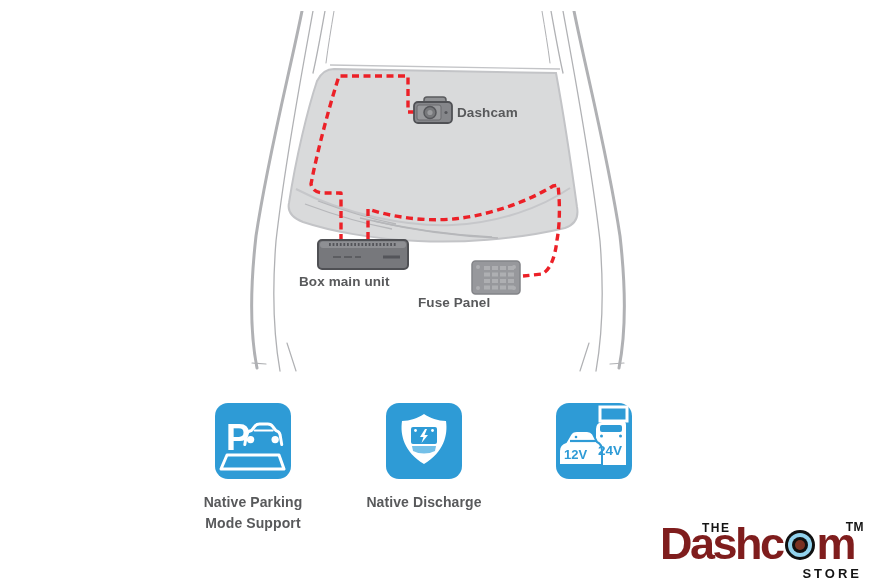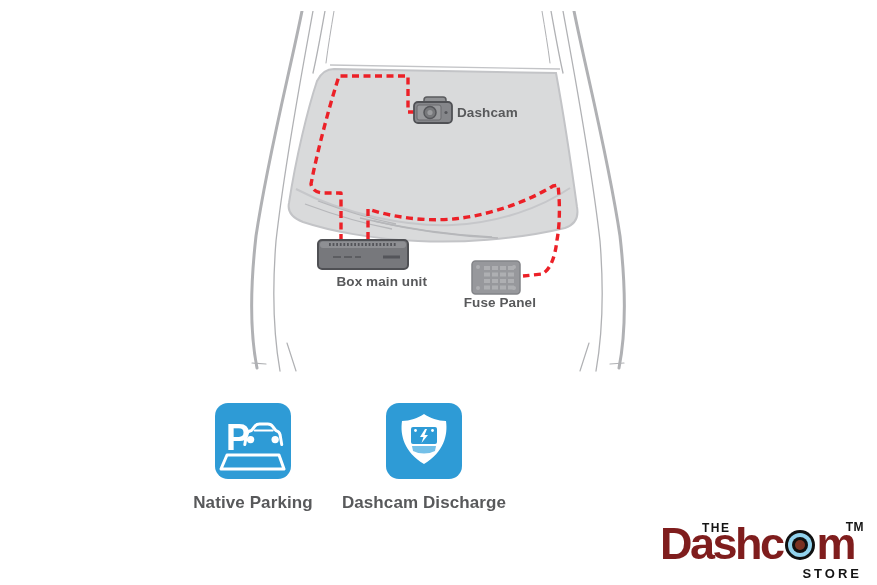--- a/index.html
+++ b/index.html
@@ -7,29 +7,29 @@
   body { font-family:"Liberation Sans", sans-serif; }
   .stage {
     position:relative; width:877px; height:585px; background:#ffffff;
     overflow:hidden; margin:11px auto;
   }
   .diagram-svg { position:absolute; left:0; top:0; }
   .dev-label {
     position:absolute; font-weight:bold; color:#58595b; font-size:13.5px;
     letter-spacing:.1px; white-space:nowrap;
   }
-  .dev-label.centered { text-align:right; }
+  .dev-label.centered { text-align:left; }
   .feature {
     position:absolute; width:180px; display:flex; flex-direction:column;
     align-items:center;
   }
   .feature .icon-wrap { width:76px; height:76px; }
   .feature .caption {
     margin-top:13px; text-align:center; font-weight:bold; color:#58595b;
-    font-size:17px; line-height:21px; letter-spacing:.1px;
+    font-size:14px; line-height:21px; letter-spacing:.1px;
   }
   
   .logo { position:absolute; left:660px; top:499px; width:210px; height:74px; }
   .logo-the {
     position:absolute; left:42px; top:11px; font-size:12px; font-weight:bold;
     letter-spacing:1.5px; color:#141414;
   }
   .logo-word {
     position:absolute; left:0; top:8px; font-size:45px; font-weight:bold;
     letter-spacing:-2.5px; color:#7f1d1d; white-space:nowrap; line-height:52px;
@@ -155,42 +155,65 @@
           <path d="M1,25 L3,13 Q4,9 9,8 L13,3 Q15,0 19,0 L29,0 Q33,0 35,3 L39,8 Q43,9 44,13 L46,25"></path>
           <path d="M13,8 L35,8" stroke-width="2.4"></path>
           <circle cx="8" cy="19" r="4.5" fill="#ffffff" stroke="none"></circle>
           <circle cx="38" cy="19" r="4.5" fill="#ffffff" stroke="none"></circle>
         </g>
         <path d="M12,52 L64,52 L69,66 L6,66 Z" fill="none" stroke="#ffffff" stroke-width="3" stroke-linejoin="round"></path>
       </svg>
     </div>
     <div class="caption">
       <div>Native Parking</div>
+      <div>Mode Support</div>
     </div>
   </div>
 
   <div class="feature" style="left:334px; top:392px;">
     <div class="icon-wrap">
       <svg width="76" height="76" viewBox="0 0 76 76">
         <rect width="76" height="76" rx="13" fill="#2E9BD6"></rect>
         <path d="M38,11 C44,15 52,18 60,18 C62,32 58,49 38,61 C18,49 14,32 16,18
                  C24,18 32,15 38,11 Z" fill="#ffffff"></path>
         <rect x="25" y="24" width="26" height="17" rx="2" fill="#2E9BD6"></rect>
         <circle cx="29.5" cy="27.5" r="1.4" fill="#ffffff"></circle>
         <circle cx="46.5" cy="27.5" r="1.4" fill="#ffffff"></circle>
         <path d="M39,26 L34,34 L37.5,34 L35.5,40 L42,32 L38.5,32 L41,26 Z" fill="#ffffff"></path>
         <path d="M26,43 L50,43 L49,48 Q44,50.5 38,50.5 Q32,50.5 27,48 Z" fill="#74C0E8"></path>
       </svg>
     </div>
     <div class="caption">
-      <div>Dashcam Discharge</div>
+      <div>Native Discharge</div>
     </div>
   </div>
 
   <div class="feature" style="left:504px; top:392px;">
+    <div class="icon-wrap">
+      <svg width="76" height="76" viewBox="0 0 76 76">
+        <rect width="76" height="76" rx="13" fill="#2E9BD6"></rect>
+
+        <g>
+          <rect x="44" y="4" width="27" height="14" fill="#2E9BD6" stroke="#ffffff" stroke-width="3"></rect>
+          <path d="M40,62 L40,26 Q40,20 46,19 L66,18 Q70,18 70,22 L70,62 Z" fill="#ffffff"></path>
+          <rect x="44" y="22" width="22" height="7" rx="2" fill="#2E9BD6"></rect>
+          <circle cx="45.5" cy="33" r="1.5" fill="#2E9BD6"></circle>
+          <circle cx="64.5" cy="33" r="1.5" fill="#2E9BD6"></circle>
+        </g>
+
+        <g>
+          <path d="M3,62 L3,48 Q3,41 10,39 L14,32 Q16,28 21,28 L31,28 Q35,28 37,31
+                   L41,39 Q46,41 46,48 L46,62 Z" fill="#ffffff" stroke="#2E9BD6" stroke-width="2"></path>
+          <path d="M14,38 L41,38" stroke="#2E9BD6" stroke-width="2.2"></path>
+          <circle cx="20" cy="34" r="1.3" fill="#2E9BD6"></circle>
+        </g>
+        <text x="8" y="56" font-family="Liberation Sans, sans-serif" font-size="13" font-weight="bold" fill="#2E9BD6">12V</text>
+        <text x="42" y="52" font-family="Liberation Sans, sans-serif" font-size="13.5" font-weight="bold" fill="#2E9BD6">24V</text>
+      </svg>
+    </div>
     <div class="caption">
     </div>
   </div>
 
   <div class="logo">
     <span class="logo-the">THE</span>
     <div class="logo-word"><span>Dashc</span><span class="lens"><span class="lens-ring"></span><span class="lens-iris"></span><span class="lens-pupil"></span></span><span>m</span></div>
     <span class="logo-tm">TM</span>
     <span class="logo-store">STORE</span>
   </div>

